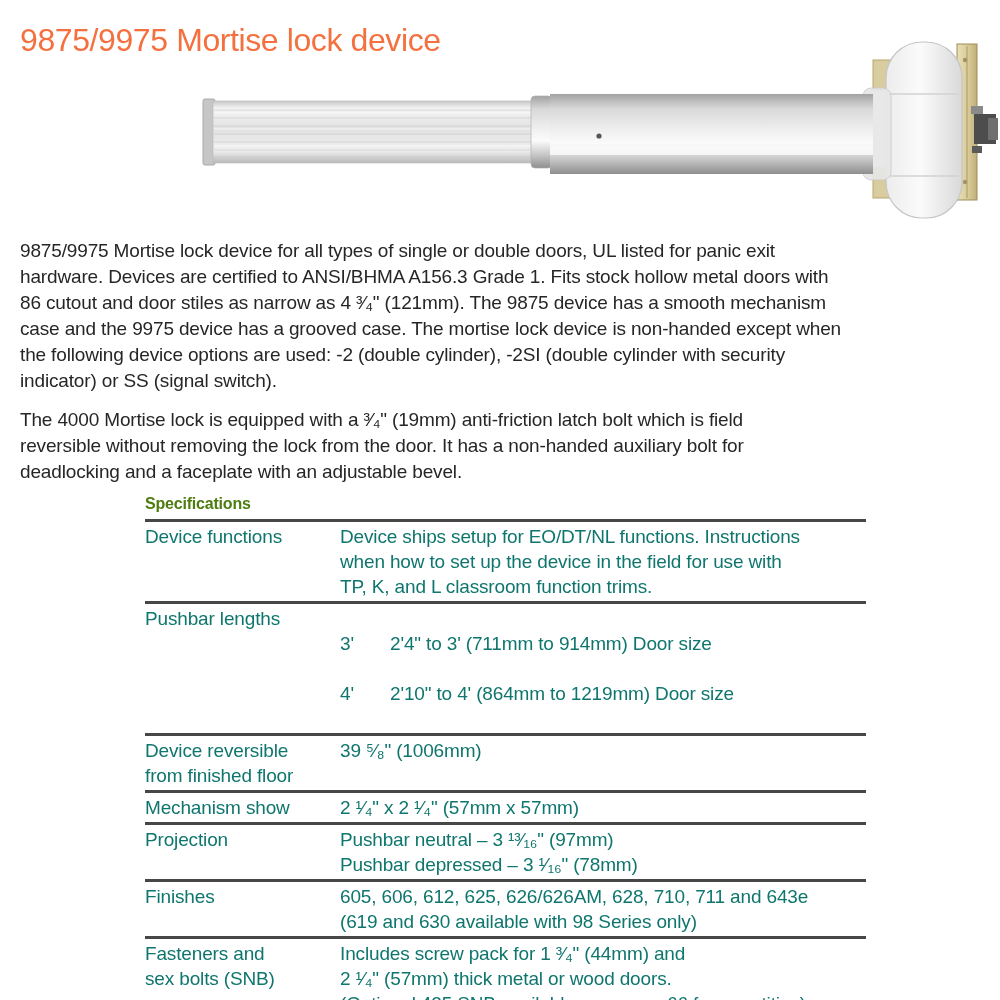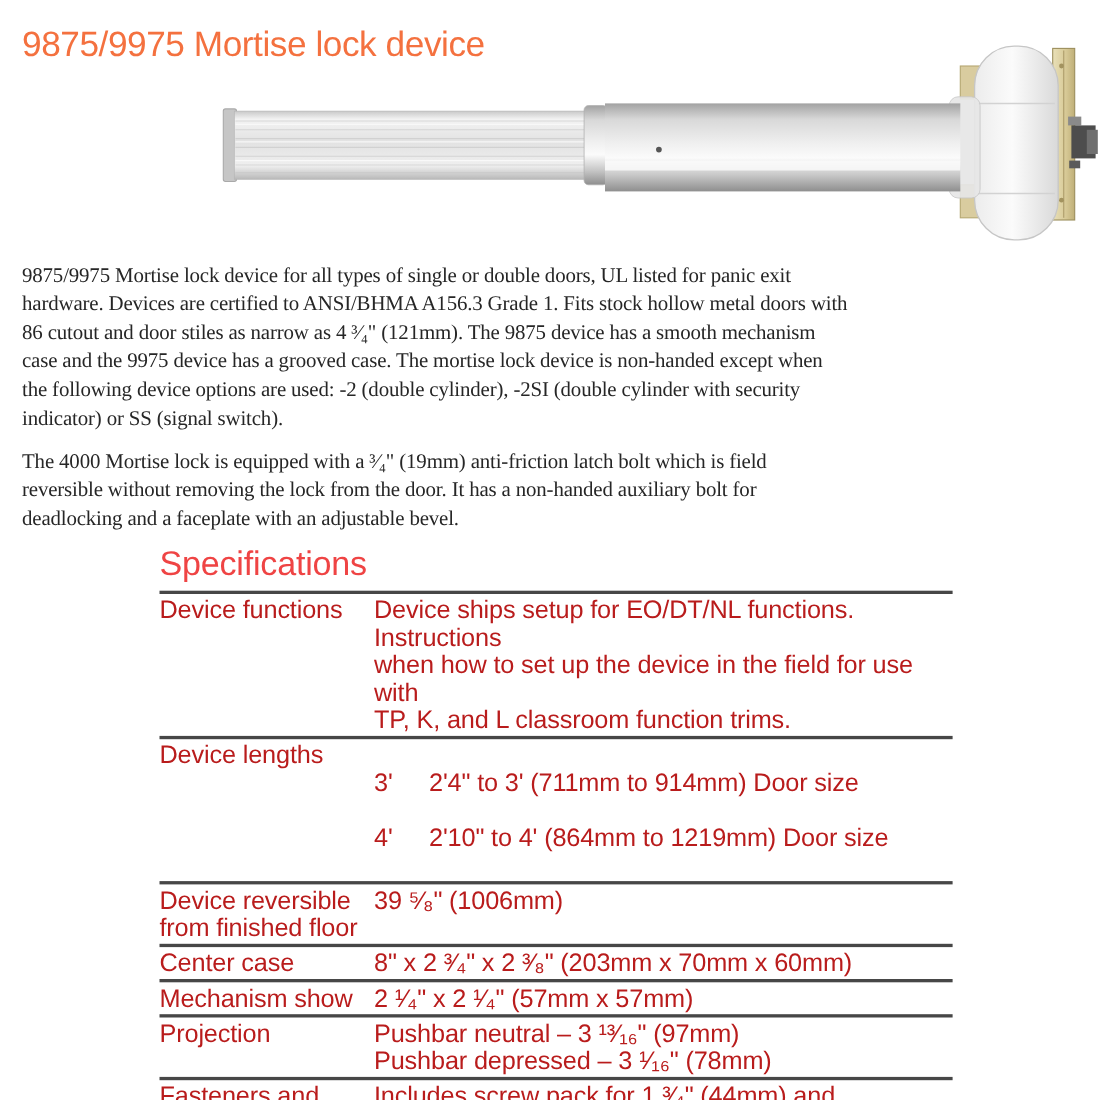--- a/index.html
+++ b/index.html
@@ -22,37 +22,36 @@
 
   .product-photo { position: absolute; left: 195px; top: 30px; width: 805px; height: 202px; }
 
   .content { position: absolute; left: 20px; top: 238px; width: 962px; }
 
   .intro-para {
     margin: 0;
     white-space: pre-line;
     font-size: 19px; line-height: 26px; letter-spacing: -0.15px;
     color: #262626;
-    font-family: Liberation Serif, serif;
   }
   .intro-para + .intro-para { margin-top: 13px; }
 
   .spec-section { margin: 10px 0 0 125px; width: 721px; }
   .spec-heading {
     margin: 0 0 6px 0;
-    font-size: 31px; font-weight: 400; letter-spacing: -0.2px;
-    color: #ef4444;
+    font-size: 16px; font-weight: 700; letter-spacing: -0.2px;
+    color: #4d7c0f;
   }
   .spec-table { border-bottom: 3px solid #474747; }
   .spec-row {
     display: flex;
     border-top: 3px solid #474747;
     padding: 2px 0 2px 0;
-    font-size: 23px; line-height: 25px; letter-spacing: -0.15px;
-    color: #b91c1c;
+    font-size: 19px; line-height: 25px; letter-spacing: -0.15px;
+    color: #0f766e;
   }
   .spec-label { flex: 0 0 195px; width: 195px; white-space: pre-line; padding-right: 8px; }
   .spec-value { flex: 1; white-space: pre-line; }
   .len-line { white-space: normal; }
   .len-size { display: inline-block; width: 50px; }
 </style>
 </head>
 <body>
 
 <div class="page">
@@ -150,53 +149,54 @@
       <div class="spec-table">
 
         <div class="spec-row">
           <div class="spec-label">Device functions</div>
           <div class="spec-value">Device ships setup for EO/DT/NL functions. Instructions
 when how to set up the device in the field for use with
 TP, K, and L classroom function trims.</div>
         </div>
 
         <div class="spec-row">
-          <div class="spec-label">Device lengths</div>
+          <div class="spec-label">Pushbar lengths</div>
           <div class="spec-value">
             <div class="len-line">
               <span class="len-size">3'</span><span>2'4" to 3' (711mm to 914mm) Door size</span>
             </div>
             <div class="len-line">
               <span class="len-size">4'</span><span>2'10" to 4' (864mm to 1219mm) Door size</span>
             </div>
           </div>
         </div>
 
         <div class="spec-row">
           <div class="spec-label">Device reversible
 from finished floor</div>
           <div class="spec-value">39 ⁵⁄₈" (1006mm)</div>
         </div>
 
-        <div class="spec-row">
-          <div class="spec-label">Center case</div>
-          <div class="spec-value">8" x 2 ³⁄₄" x 2 ³⁄₈" (203mm x 70mm x 60mm)</div>
-        </div>
 
         <div class="spec-row">
           <div class="spec-label">Mechanism show</div>
           <div class="spec-value">2 ¹⁄₄" x 2 ¹⁄₄" (57mm x 57mm)</div>
         </div>
 
         <div class="spec-row">
           <div class="spec-label">Projection</div>
           <div class="spec-value">Pushbar neutral – 3 ¹³⁄₁₆" (97mm)
 Pushbar depressed – 3 ¹⁄₁₆" (78mm)</div>
         </div>
 
+        <div class="spec-row">
+          <div class="spec-label">Finishes</div>
+          <div class="spec-value">605, 606, 612, 625, 626/626AM, 628, 710, 711 and 643e
+(619 and 630 available with 98 Series only)</div>
+        </div>
 
         <div class="spec-row">
           <div class="spec-label">Fasteners and
 sex bolts (SNB)</div>
           <div class="spec-value">Includes screw pack for 1 ³⁄₄" (44mm) and
 2 ¹⁄₄" (57mm) thick metal or wood doors.
 (Optional 425 SNB available, see page 66 for quantities)</div>
         </div>
 
       </div>

